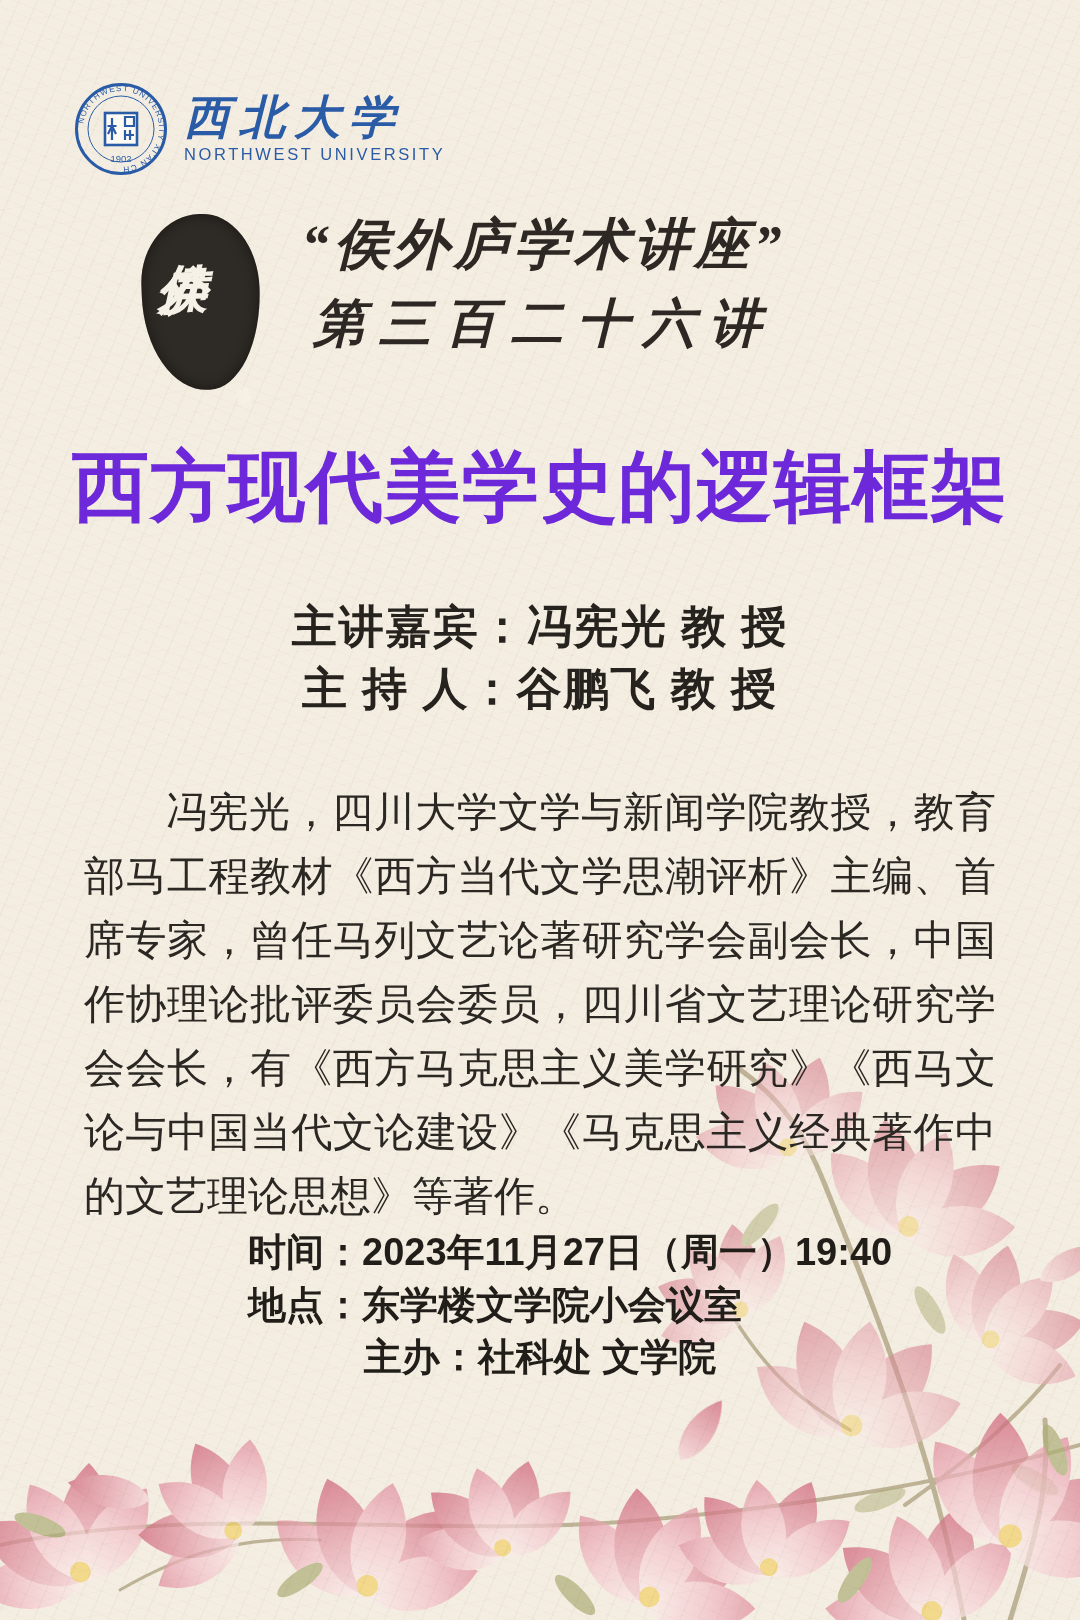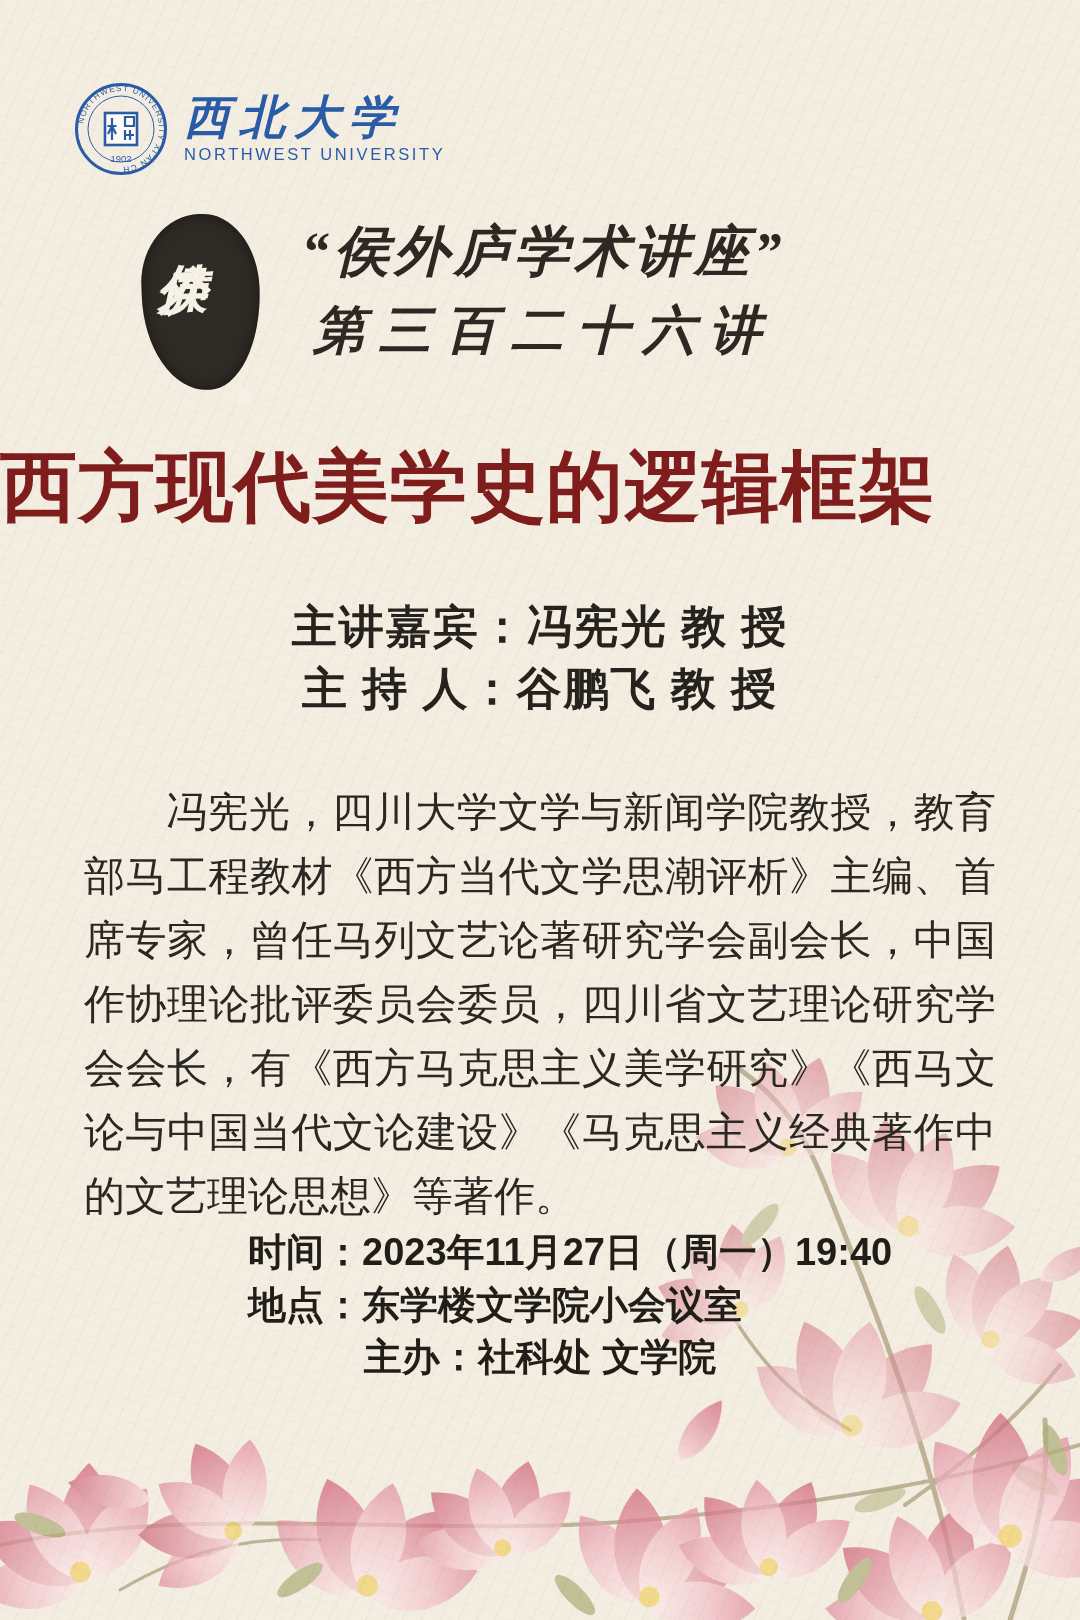--- a/index.html
+++ b/index.html
@@ -49,28 +49,28 @@
     position:absolute;right:10px;bottom:10px;
     writing-mode:vertical-rl;text-orientation:upright;
     font-family:"Liberation Serif","DejaVu Serif",serif;
     font-size:15px;color:#f6f1e6;letter-spacing:1px;
   }
   .series-lines{margin-left:34px;text-align:center;width:500px;}
   .series-line1,.series-line2{
     font-family:"Liberation Serif","DejaVu Serif",serif;
     font-style:italic;font-weight:700;color:#2d2823;
   }
-  .series-line1{font-size:55px;line-height:1.0;margin-top:10px;letter-spacing:5px;}
+  .series-line1{font-size:55px;line-height:1.0;margin-top:3px;letter-spacing:5px;}
   .series-line2{font-size:52px;line-height:1.0;margin-top:26px;letter-spacing:14px;}
 
   
   .title{
-    position:absolute;top:436px;left:0;width:100%;
-    font-family:"Liberation Serif","DejaVu Serif",serif;
-    font-weight:900;font-size:77px;letter-spacing:1px;color:#7f1d1d;margin:0;
+    position:absolute;top:436px;left:0;width:100%;text-align:center;
+    font-family:"Liberation Serif","DejaVu Serif",serif;
+    font-weight:900;font-size:77px;letter-spacing:1px;color:#6d28d9;margin:0;
   }
 
   
   .speakers{
     position:absolute;top:596px;left:0;width:100%;text-align:center;
     font-family:"Liberation Serif","DejaVu Serif",serif;font-weight:700;
     font-size:45px;color:#26221e;line-height:62px;letter-spacing:2px;
   }
 
   

